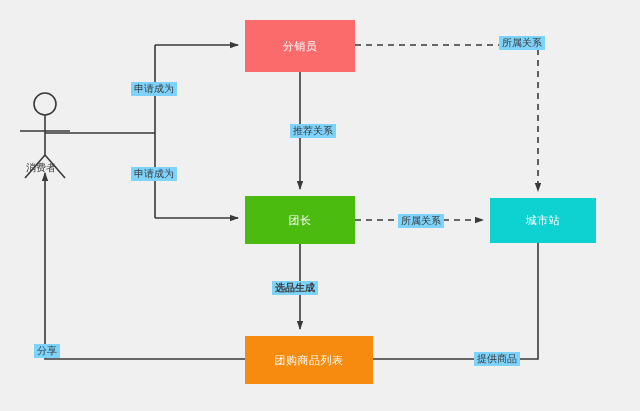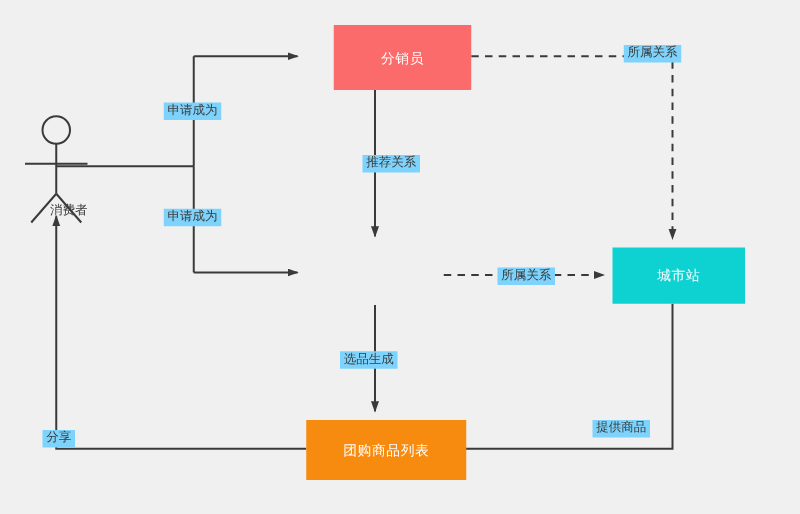--- a/index.html
+++ b/index.html
@@ -47,21 +47,20 @@
     z-index: 4;
     line-height: 12px;
   }
   .actor-label {
     position: absolute;
     font-size: 10px;
     color: #3a3a3a;
     white-space: nowrap;
     z-index: 4;
     background: transparent;
-    margin-left: 14px;
   }
 </style>
 </head>
 <body>
 
 <div id="diagram-root">
 
   <svg class="edges" viewBox="0 0 640 411">
     <defs>
       <marker id="arrow-solid" markerWidth="9" markerHeight="9" refX="8" refY="3.2" orient="auto" markerUnits="userSpaceOnUse">
@@ -112,24 +111,27 @@
 
     <g>
       <circle cx="45" cy="104" r="11" fill="none" stroke="#3a3a3a" stroke-width="1.6"></circle>
       <path d="M45,115 L45,155" stroke="#3a3a3a" stroke-width="1.6" fill="none"></path>
       <path d="M20,131 L70,131" stroke="#3a3a3a" stroke-width="1.6" fill="none"></path>
       <path d="M45,155 L25,178" stroke="#3a3a3a" stroke-width="1.6" fill="none"></path>
       <path d="M45,155 L65,178" stroke="#3a3a3a" stroke-width="1.6" fill="none"></path>
     </g>
   </svg>
 
-  <div class="node" style="left:245px; top:20px; width:110px; height:52px; background:#fb6b6b;margin-left:22px;">
+  <div class="node" style="left:245px; top:20px; width:110px; height:52px; background:#fb6b6b;">
     <span>分销员</span>
   </div>
 
+  <div class="node" style="left:245px; top:196px; width:110px; height:48px; background:#4cbb10;">
+    <span>团长</span>
+  </div>
 
   <div class="node" style="left:490px; top:198px; width:106px; height:45px; background:#0ed2d2;">
     <span>城市站</span>
   </div>
 
   <div class="node" style="left:245px; top:336px; width:128px; height:48px; background:#f68b10;">
     <span>团购商品列表</span>
   </div>
 
   <div class="actor-label" style="left:26px; top:161px;">消费者</div>
@@ -137,19 +139,19 @@
   <div class="edge-label" style="left:131px; top:82px;">申请成为</div>
 
   <div class="edge-label" style="left:131px; top:167px;">申请成为</div>
 
   <div class="edge-label" style="left:290px; top:124px;">推荐关系</div>
 
   <div class="edge-label" style="left:499px; top:36px;">所属关系</div>
 
   <div class="edge-label" style="left:398px; top:214px;">所属关系</div>
 
-  <div class="edge-label" style="left:272px; top:281px;">选品生成</div>
+  <div class="edge-label" style="left:272px; top:281px;font-weight:bold;">选品生成</div>
 
-  <div class="edge-label" style="left:474px; top:336px;">提供商品</div>
+  <div class="edge-label" style="left:474px; top:352px;">提供商品</div>
 
   <div class="edge-label" style="left:34px; top:344px;">分享</div>
 
 </div>
 
 </body></html>

